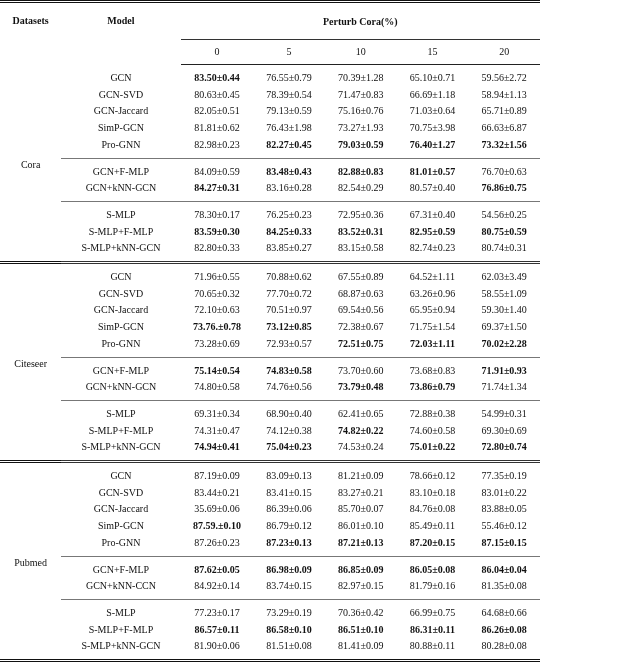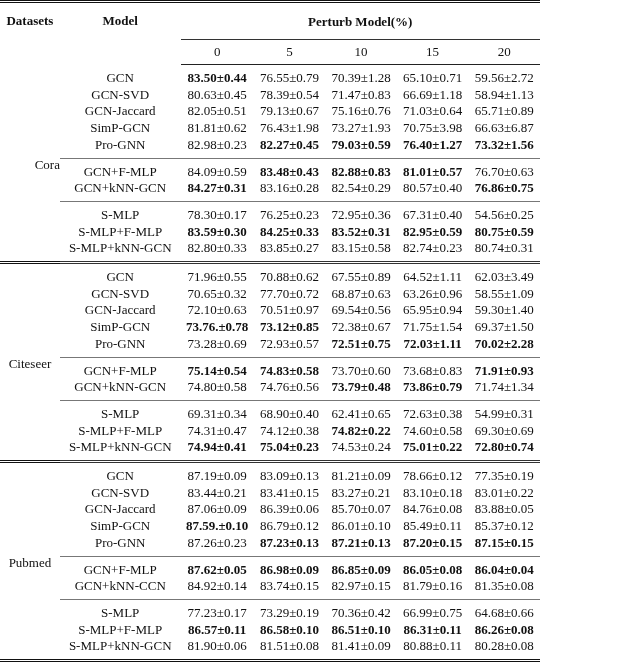--- a/index.html
+++ b/index.html
@@ -1,18 +1,18 @@
 <!DOCTYPE html>
 <html><head>
 <meta charset="utf-8">
 <style>
   html, body { margin: 0; padding: 0; background: #ffffff; }
   body { width: 640px; height: 670px; overflow: hidden; font-family: "DejaVu Serif", "Liberation Serif", serif; color: #111; }
   .wrap { position: relative; width: 640px; height: 670px; }
-  table { border-collapse: collapse; width: 540px; font-family: "Liberation Serif", "DejaVu Serif", serif; font-size: 13px; }
+  table { border-collapse: collapse; width: 540px; font-family: "Liberation Serif", "DejaVu Serif", serif; font-size: 10px; }
   td, th { padding: 0; text-align: center; white-space: nowrap; line-height: 16.7px; }
   th { font-weight: bold; }
   .toprule { border-top: 3px double #111; }
   .c-ds { width: 74px; }
   .c-model { width: 140px; }
   .c-v { width: 85px; }
   .hdr1 td, .hdr1 th { height: 34px; padding-top: 2px; }
   .hdr2 td { height: 24px; border-bottom: 1.5px solid #222; }
   .pr-line { border-bottom: 1px solid #333; }
   .dsep { border-top: 3px double #333; }
@@ -31,52 +31,52 @@
         <col class="c-v">
         <col class="c-v">
         <col class="c-v">
         <col class="c-v">
         <col class="c-v">
     </colgroup>
     <thead>
       <tr class="hdr1 toprule">
         <th rowspan="2" style="vertical-align:top;padding-top:10px;">Datasets</th>
         <th rowspan="2" style="vertical-align:top;padding-top:10px;">Model</th>
-        <th colspan="5" class="pr-line">Perturb Model(%)</th>
+        <th colspan="5" class="pr-line">Perturb Cora(%)</th>
       </tr>
       <tr class="hdr2">
         <td>0</td>
         <td>5</td>
         <td>10</td>
         <td>15</td>
         <td>20</td>
       </tr>
     </thead>
     <tbody id="tbody">
         <tr class="grp-first">
-          <td rowspan="10" style="vertical-align: middle; border-bottom: 3px double rgb(17, 17, 17); text-align: right;">Cora</td>
+          <td rowspan="10" style="vertical-align: middle; border-bottom: 3px double rgb(17, 17, 17);">Cora</td>
           <td>GCN</td>
           <td class="b">83.50±0.44</td>
           <td>76.55±0.79</td>
           <td>70.39±1.28</td>
           <td>65.10±0.71</td>
           <td>59.56±2.72</td>
         </tr>
         <tr>
           <td>GCN-SVD</td>
           <td>80.63±0.45</td>
           <td>78.39±0.54</td>
           <td>71.47±0.83</td>
           <td>66.69±1.18</td>
           <td>58.94±1.13</td>
         </tr>
         <tr>
           <td>GCN-Jaccard</td>
           <td>82.05±0.51</td>
-          <td>79.13±0.67</td>
+          <td>79.13±0.59</td>
           <td>75.16±0.76</td>
           <td>71.03±0.64</td>
           <td>65.71±0.89</td>
         </tr>
         <tr>
           <td>SimP-GCN</td>
           <td>81.81±0.62</td>
           <td>76.43±1.98</td>
           <td>73.27±1.93</td>
           <td>70.75±3.98</td>
@@ -185,21 +185,21 @@
           <td>74.76±0.56</td>
           <td class="b">73.79±0.48</td>
           <td class="b">73.86±0.79</td>
           <td>71.74±1.34</td>
         </tr>
         <tr class="grp-first">
           <td style="border-top: 1.5px solid rgb(119, 119, 119);">S-MLP</td>
           <td style="border-top: 1.5px solid rgb(119, 119, 119);">69.31±0.34</td>
           <td style="border-top: 1.5px solid rgb(119, 119, 119);">68.90±0.40</td>
           <td style="border-top: 1.5px solid rgb(119, 119, 119);">62.41±0.65</td>
-          <td style="border-top: 1.5px solid rgb(119, 119, 119);">72.63±0.38</td>
+          <td style="border-top: 1.5px solid rgb(119, 119, 119);">72.88±0.38</td>
           <td style="border-top: 1.5px solid rgb(119, 119, 119);">54.99±0.31</td>
         </tr>
         <tr>
           <td>S-MLP+F-MLP</td>
           <td>74.31±0.47</td>
           <td>74.12±0.38</td>
           <td class="b">74.82±0.22</td>
           <td>74.60±0.58</td>
           <td>69.30±0.69</td>
         </tr>
@@ -223,33 +223,33 @@
         <tr>
           <td>GCN-SVD</td>
           <td>83.44±0.21</td>
           <td>83.41±0.15</td>
           <td>83.27±0.21</td>
           <td>83.10±0.18</td>
           <td>83.01±0.22</td>
         </tr>
         <tr>
           <td>GCN-Jaccard</td>
-          <td>87.06±0.09</td>
+          <td>35.69±0.06</td>
           <td>86.39±0.06</td>
           <td>85.70±0.07</td>
           <td>84.76±0.08</td>
           <td>83.88±0.05</td>
         </tr>
         <tr>
           <td>SimP-GCN</td>
           <td class="b">87.59.±0.10</td>
           <td>86.79±0.12</td>
           <td>86.01±0.10</td>
           <td>85.49±0.11</td>
-          <td>85.37±0.12</td>
+          <td>55.46±0.12</td>
         </tr>
         <tr class="grp-last">
           <td>Pro-GNN</td>
           <td>87.26±0.23</td>
           <td class="b">87.23±0.13</td>
           <td class="b">87.21±0.13</td>
           <td class="b">87.20±0.15</td>
           <td class="b">87.15±0.15</td>
         </tr>
         <tr class="grp-first">

